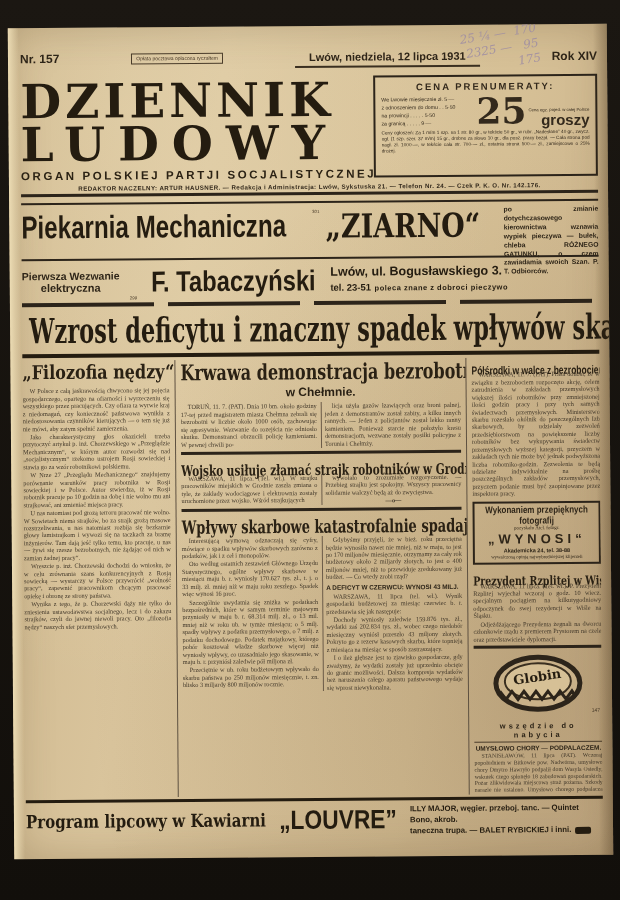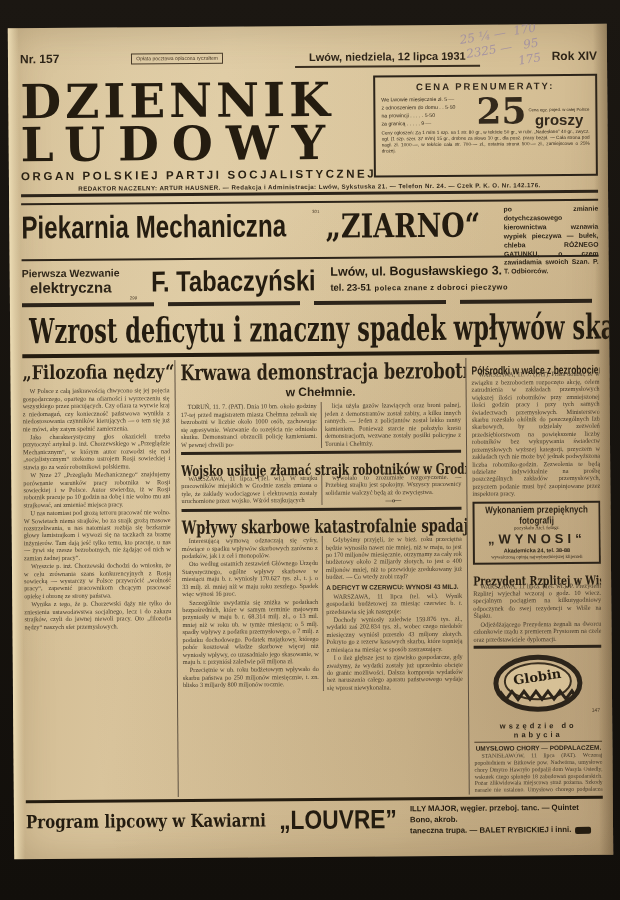--- a/index.html
+++ b/index.html
@@ -41,21 +41,21 @@
   .mast-sub{font:bold 11.5px "Liberation Sans",sans-serif;letter-spacing:2.6px;
       color:#2b2214;margin-top:4px;white-space:nowrap;}
   .pricebox{width:224px;border:2px solid #2c241a;box-sizing:border-box;
       padding:4px 6px 3px;color:#33291c;height:102px;}
   .pb-title{font:bold 9.5px "Liberation Sans",sans-serif;letter-spacing:2px;
       text-align:center;margin-bottom:3px;}
   .pb-row{display:flex;align-items:center;gap:4px;}
   .pb-rates{font:5.2px/1.55 "Liberation Sans",sans-serif;white-space:pre-line;flex:1;}
   .pb-big{display:flex;align-items:flex-end;gap:2px;}
   .pb-25{font:bold 36px/0.9 "DejaVu Serif",serif;}
-  .pb-un-wrap{display:flex;flex-direction:column;align-items:center;}
+  .pb-un-wrap{display:flex;flex-direction:column;align-items:flex-end;}
   .pb-note{font:4.3px "Liberation Sans",sans-serif;margin-bottom:1px;}
   .pb-unit{font:bold 15px/0.9 "Liberation Sans",sans-serif;}
   .pb-ads{font:4.7px/1.25 "Liberation Sans",sans-serif;text-align:justify;margin-top:3px;}
   .editor-line{font:bold 6.2px "Liberation Sans",sans-serif;color:#33291c;
       letter-spacing:.4px;text-align:center;margin:3px 0 2px;white-space:nowrap;}
   .rule-double{height:6px;border-top:3px solid #2c241a;border-bottom:2px solid #2c241a;
       margin-bottom:4px;}
   .rule-thin{height:2px;background:#2c241a;margin:2px 0;}
   .rule-thick{height:4px;background:#241c10;margin:2px 0 3px;}
   .rule-seg{height:4px;margin:2px 0 3px;background:
@@ -64,21 +64,21 @@
   .ad-ziarno{display:flex;align-items:flex-start;gap:6px;height:48px;}
   .az-name{font:bold 26px "Liberation Sans",sans-serif;color:#241c10;
       transform:scale(.93,1.22);transform-origin:left top;white-space:nowrap;}
   .az-ref{font:4.5px "Liberation Sans",sans-serif;color:#4a3c2a;margin-top:2px;}
   .az-brand{font:bold 30px "DejaVu Serif",serif;color:#241c10;
       transform:scale(.9,1.1);transform-origin:left top;white-space:nowrap;}
   .az-text{width:168px;font:bold 6.8px/1.3 "Liberation Sans",sans-serif;
       color:#2e2518;text-align:justify;margin-left:auto;}
   .ad-tab{display:flex;align-items:center;gap:10px;height:38px;}
   .at-lead{text-align:center;font:bold 10.5px/1.1 "Liberation Sans",sans-serif;color:#2e2518;}
-  .at-lead .sm{font-size:15px;display:block;}
+  .at-lead .sm{font-size:11px;display:block;}
   .at-ref{font:4.5px "Liberation Sans",sans-serif;color:#4a3c2a;align-self:flex-end;}
   .at-name{font:bold 25px "Liberation Sans",sans-serif;color:#241c10;
       transform:scale(.95,1.15);white-space:nowrap;}
   .at-addr{font:bold 12.5px/1.2 "Liberation Sans",sans-serif;color:#241c10;}
   .at-sub{font:bold 9.5px "Liberation Sans",sans-serif;}
   .at-tail{font:bold 7.5px "Liberation Sans",sans-serif;letter-spacing:.5px;}
   
   .hl-main-wrap{height:42px;text-align:center;overflow:visible;}
   .hl-main{display:inline-block;font:bold 23px "DejaVu Serif",serif;color:#241c10;
       transform:scale(.98,1.5);transform-origin:center top;white-space:nowrap;}

